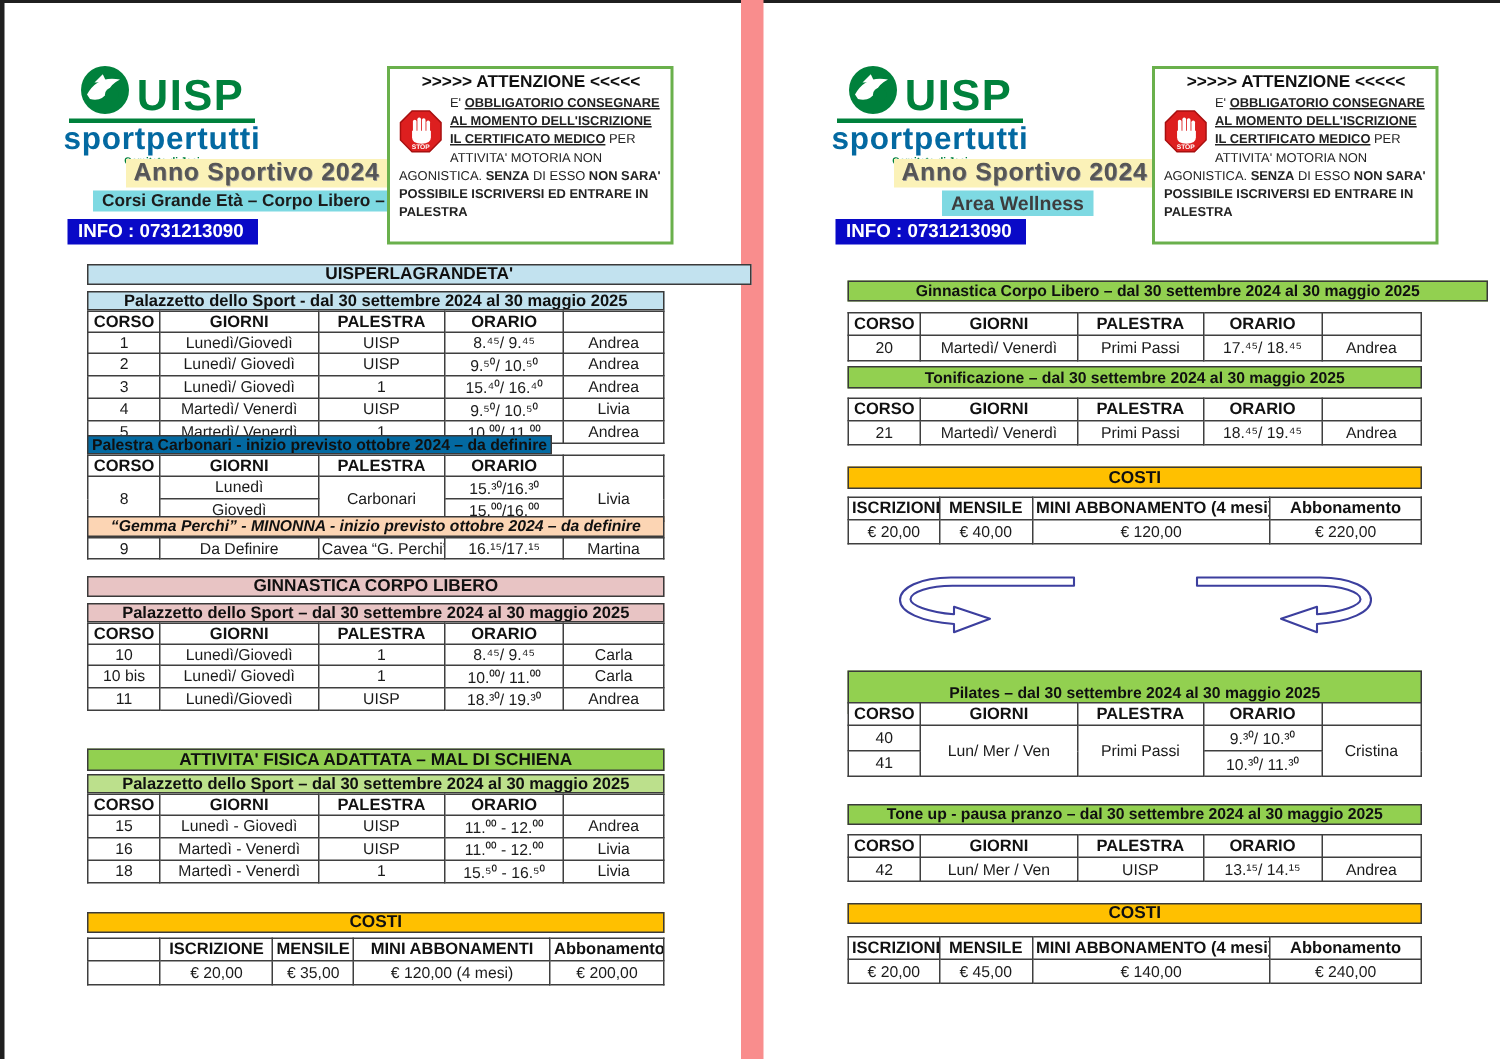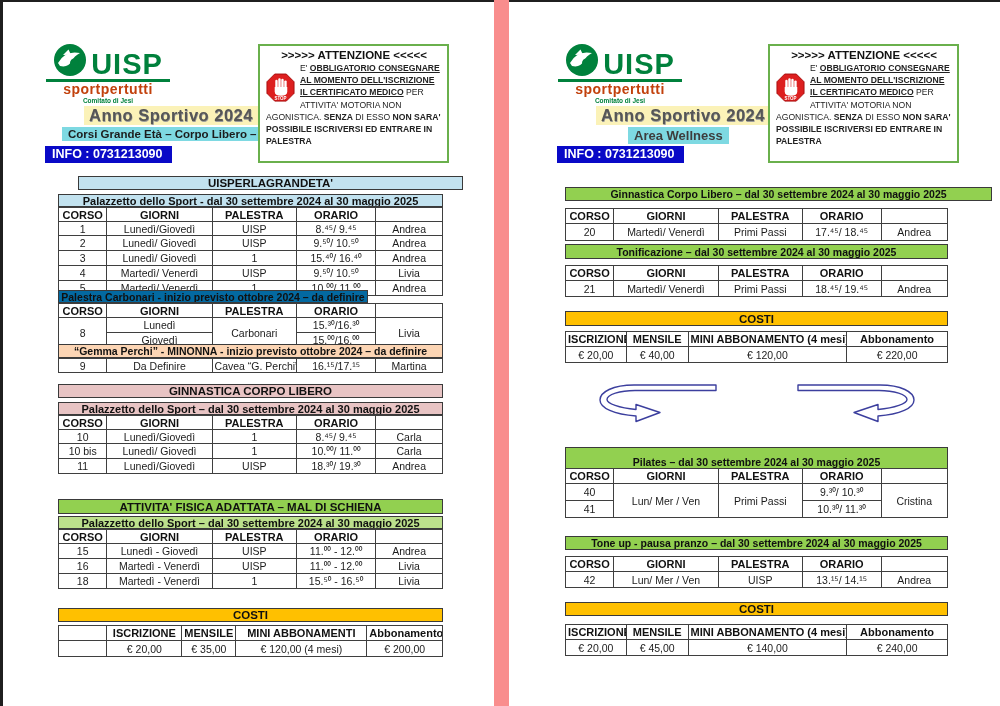--- a/index.html
+++ b/index.html
@@ -6,21 +6,21 @@
   #canvas{position:relative;width:1000px;height:706px;background:#ffffff;overflow:hidden;
           font-family:"Liberation Sans",sans-serif;color:#1a1a1a;}
   .edge-top{position:absolute;left:0;top:0;width:1000px;height:2px;background:#1f1f1f;}
   .edge-left{position:absolute;left:0;top:0;width:3px;height:706px;background:#1f1f1f;}
   .divider{position:absolute;left:494px;top:0;width:15px;height:706px;background:#f98d8d;}
 
   
   .logo{position:absolute;display:flex;flex-direction:column;align-items:center;width:124px;}
   .logo-top{display:flex;align-items:flex-end;gap:4px;padding-bottom:2px;border-bottom:3px solid #00813c;width:100%;justify-content:center;}
   .uisp-word{font-weight:bold;font-size:29px;color:#00813c;letter-spacing:1px;line-height:0.9;}
-  .tagline{font-weight:bold;font-size:14px;color:#c2410c;line-height:1.05;letter-spacing:0.5px;}
+  .tagline{font-weight:bold;font-size:21px;color:#0369a1;line-height:1.05;letter-spacing:0.5px;}
   .comitato{font-size:6.5px;color:#00813c;font-weight:bold;}
 
   .anno{position:absolute;font-weight:bold;font-size:16.5px;color:#565656;background:#fbf2b8;
         padding:0 5px;letter-spacing:0.5px;text-shadow:0.5px 0.5px 0 #9a9a9a;white-space:nowrap;}
   .cyansub{position:absolute;font-weight:bold;font-size:11.5px;color:#1c1c1c;background:#7ed9e2;
         padding:1px 6px;white-space:nowrap;}
   .infobox{position:absolute;font-weight:bold;font-size:12.5px;color:#ffffff;background:#0909c7;
         padding:1px 9px 2px 7px;white-space:nowrap;}
 
   
@@ -88,21 +88,21 @@
             <rect x="15.8" y="6" width="2.5" height="10" rx="1.2"></rect>
             <rect x="18.9" y="7.6" width="2.5" height="8.4" rx="1.2"></rect>
             <path d="M9 14.5 h13 v4.5 q0 4.5 -6.5 4.5 q-6.5 0 -6.5 -4.5 Z"></path>
           </g>
           <text x="15" y="27.4" font-size="4.6" fill="#ffffff" text-anchor="middle" font-weight="bold" font-family="Liberation Sans, sans-serif">STOP</text>
         </svg>
         <span>E' </span><span class="bu">OBBLIGATORIO CONSEGNARE AL MOMENTO DELL'ISCRIZIONE IL CERTIFICATO MEDICO</span><span> PER ATTIVITA' MOTORIA NON AGONISTICA. </span><span class="b">SENZA</span><span> DI ESSO </span><span class="b">NON SARA' POSSIBILE ISCRIVERSI ED ENTRARE IN PALESTRA</span>
       </div>
     </div>
 
-    <div class="bar big" style="left:58px;top:176px;width:385px;height:14px;background:#c2e2ef;margin-left:20px;">UISPERLAGRANDETA'</div>
+    <div class="bar big" style="left:58px;top:176px;width:443px;height:14px;background:#c2e2ef;">UISPERLAGRANDETA'</div>
     <div class="bar" style="left:58px;top:194px;width:385px;height:13px;background:#c2e2ef;font-size:11px;">Palazzetto dello Sport  - dal 30 settembre 2024 al 30 maggio 2025</div>
     <table class="tbl t-sm" style="left:58px;top:207px;width:385px;">
       <colgroup>
           <col style="width:12.6%">
           <col style="width:27.4%">
           <col style="width:22%">
           <col style="width:20.6%">
           <col>
         </colgroup>
       <tbody>
@@ -175,21 +175,21 @@
         <td>15.³⁰/16.³⁰</td>
         <td rowspan="2">Livia</td>
       </tr>
       <tr>
         <td>Giovedì</td>
         <td>15.⁰⁰/16.⁰⁰</td>
       </tr>
     </tbody>
       </table>
 
-    <div class="bar" style="left:58px;top:344px;width:385px;height:14px;background:#fcd5b4;">“Gemma Perchi” - MINONNA -  inizio previsto ottobre 2024 – da definire</div>
+    <div class="bar" style="left:58px;top:344px;width:385px;height:14px;background:#fcd5b4;font-style:italic;">“Gemma Perchi” - MINONNA -  inizio previsto ottobre 2024 – da definire</div>
     <table class="tbl t-sm" style="left:58px;top:358px;width:385px;">
       <colgroup>
           <col style="width:12.6%">
           <col style="width:27.4%">
           <col style="width:22%">
           <col style="width:20.6%">
           <col>
         </colgroup>
       <tbody>
           <tr>

